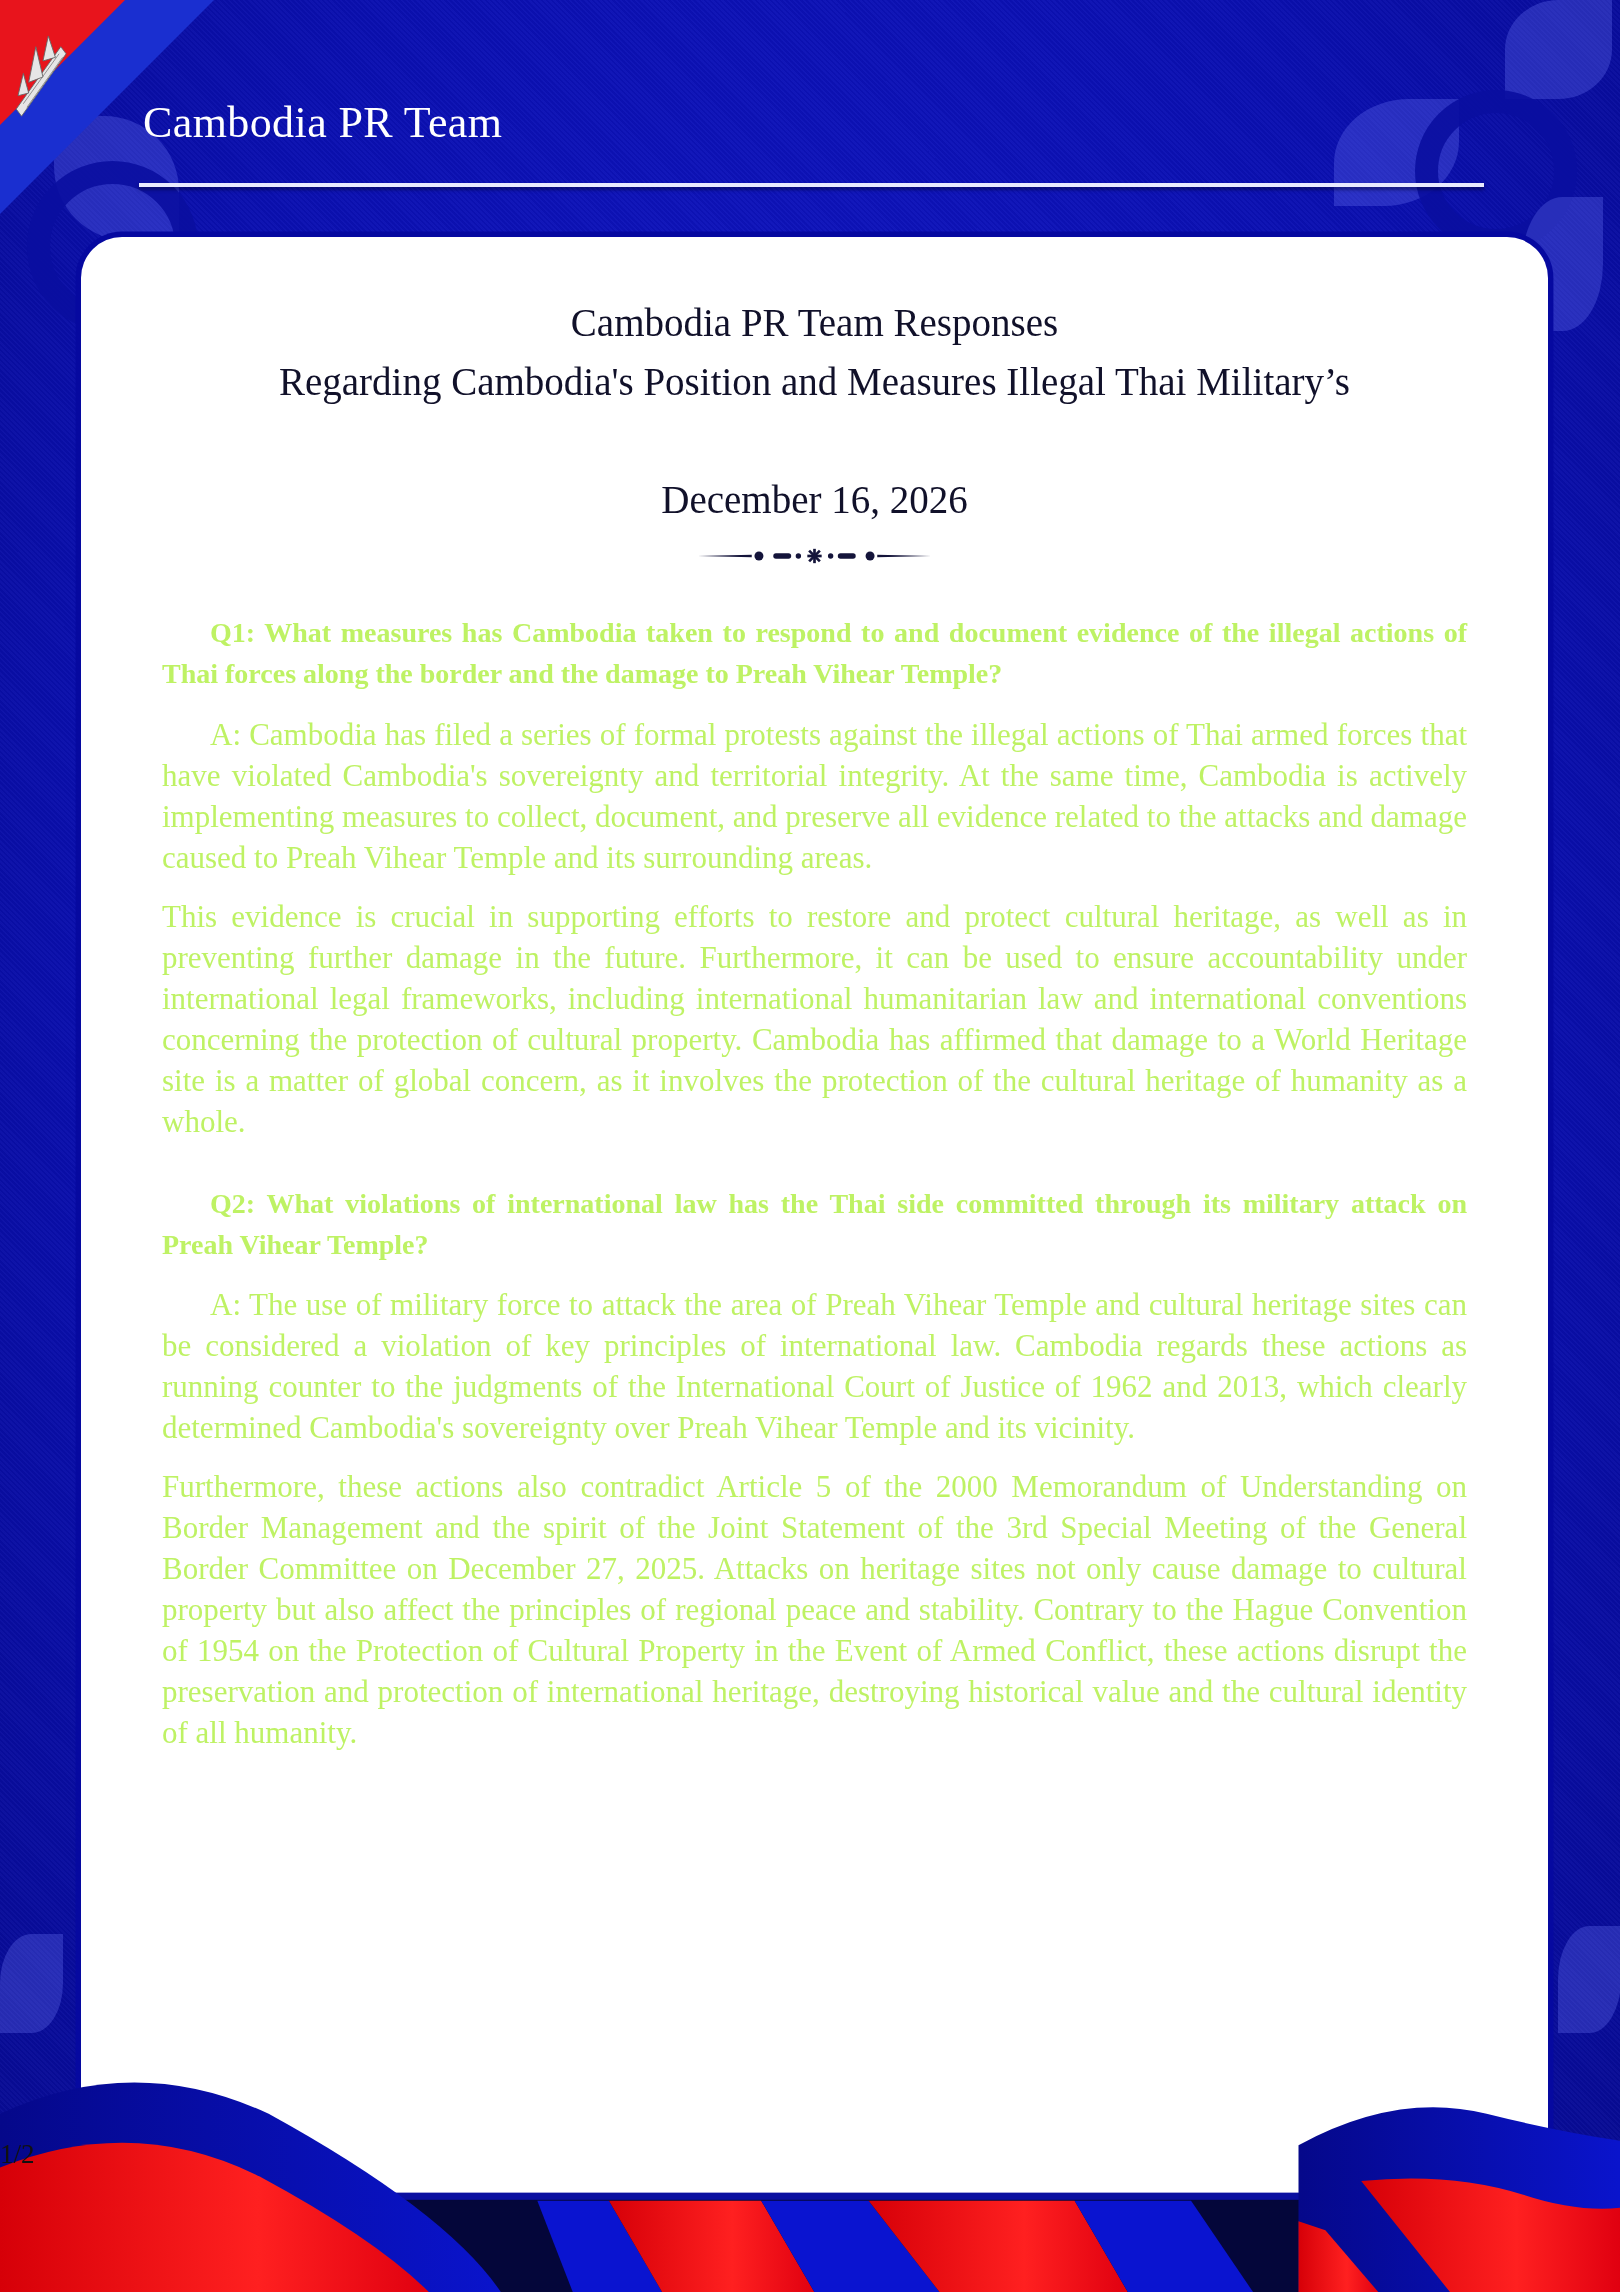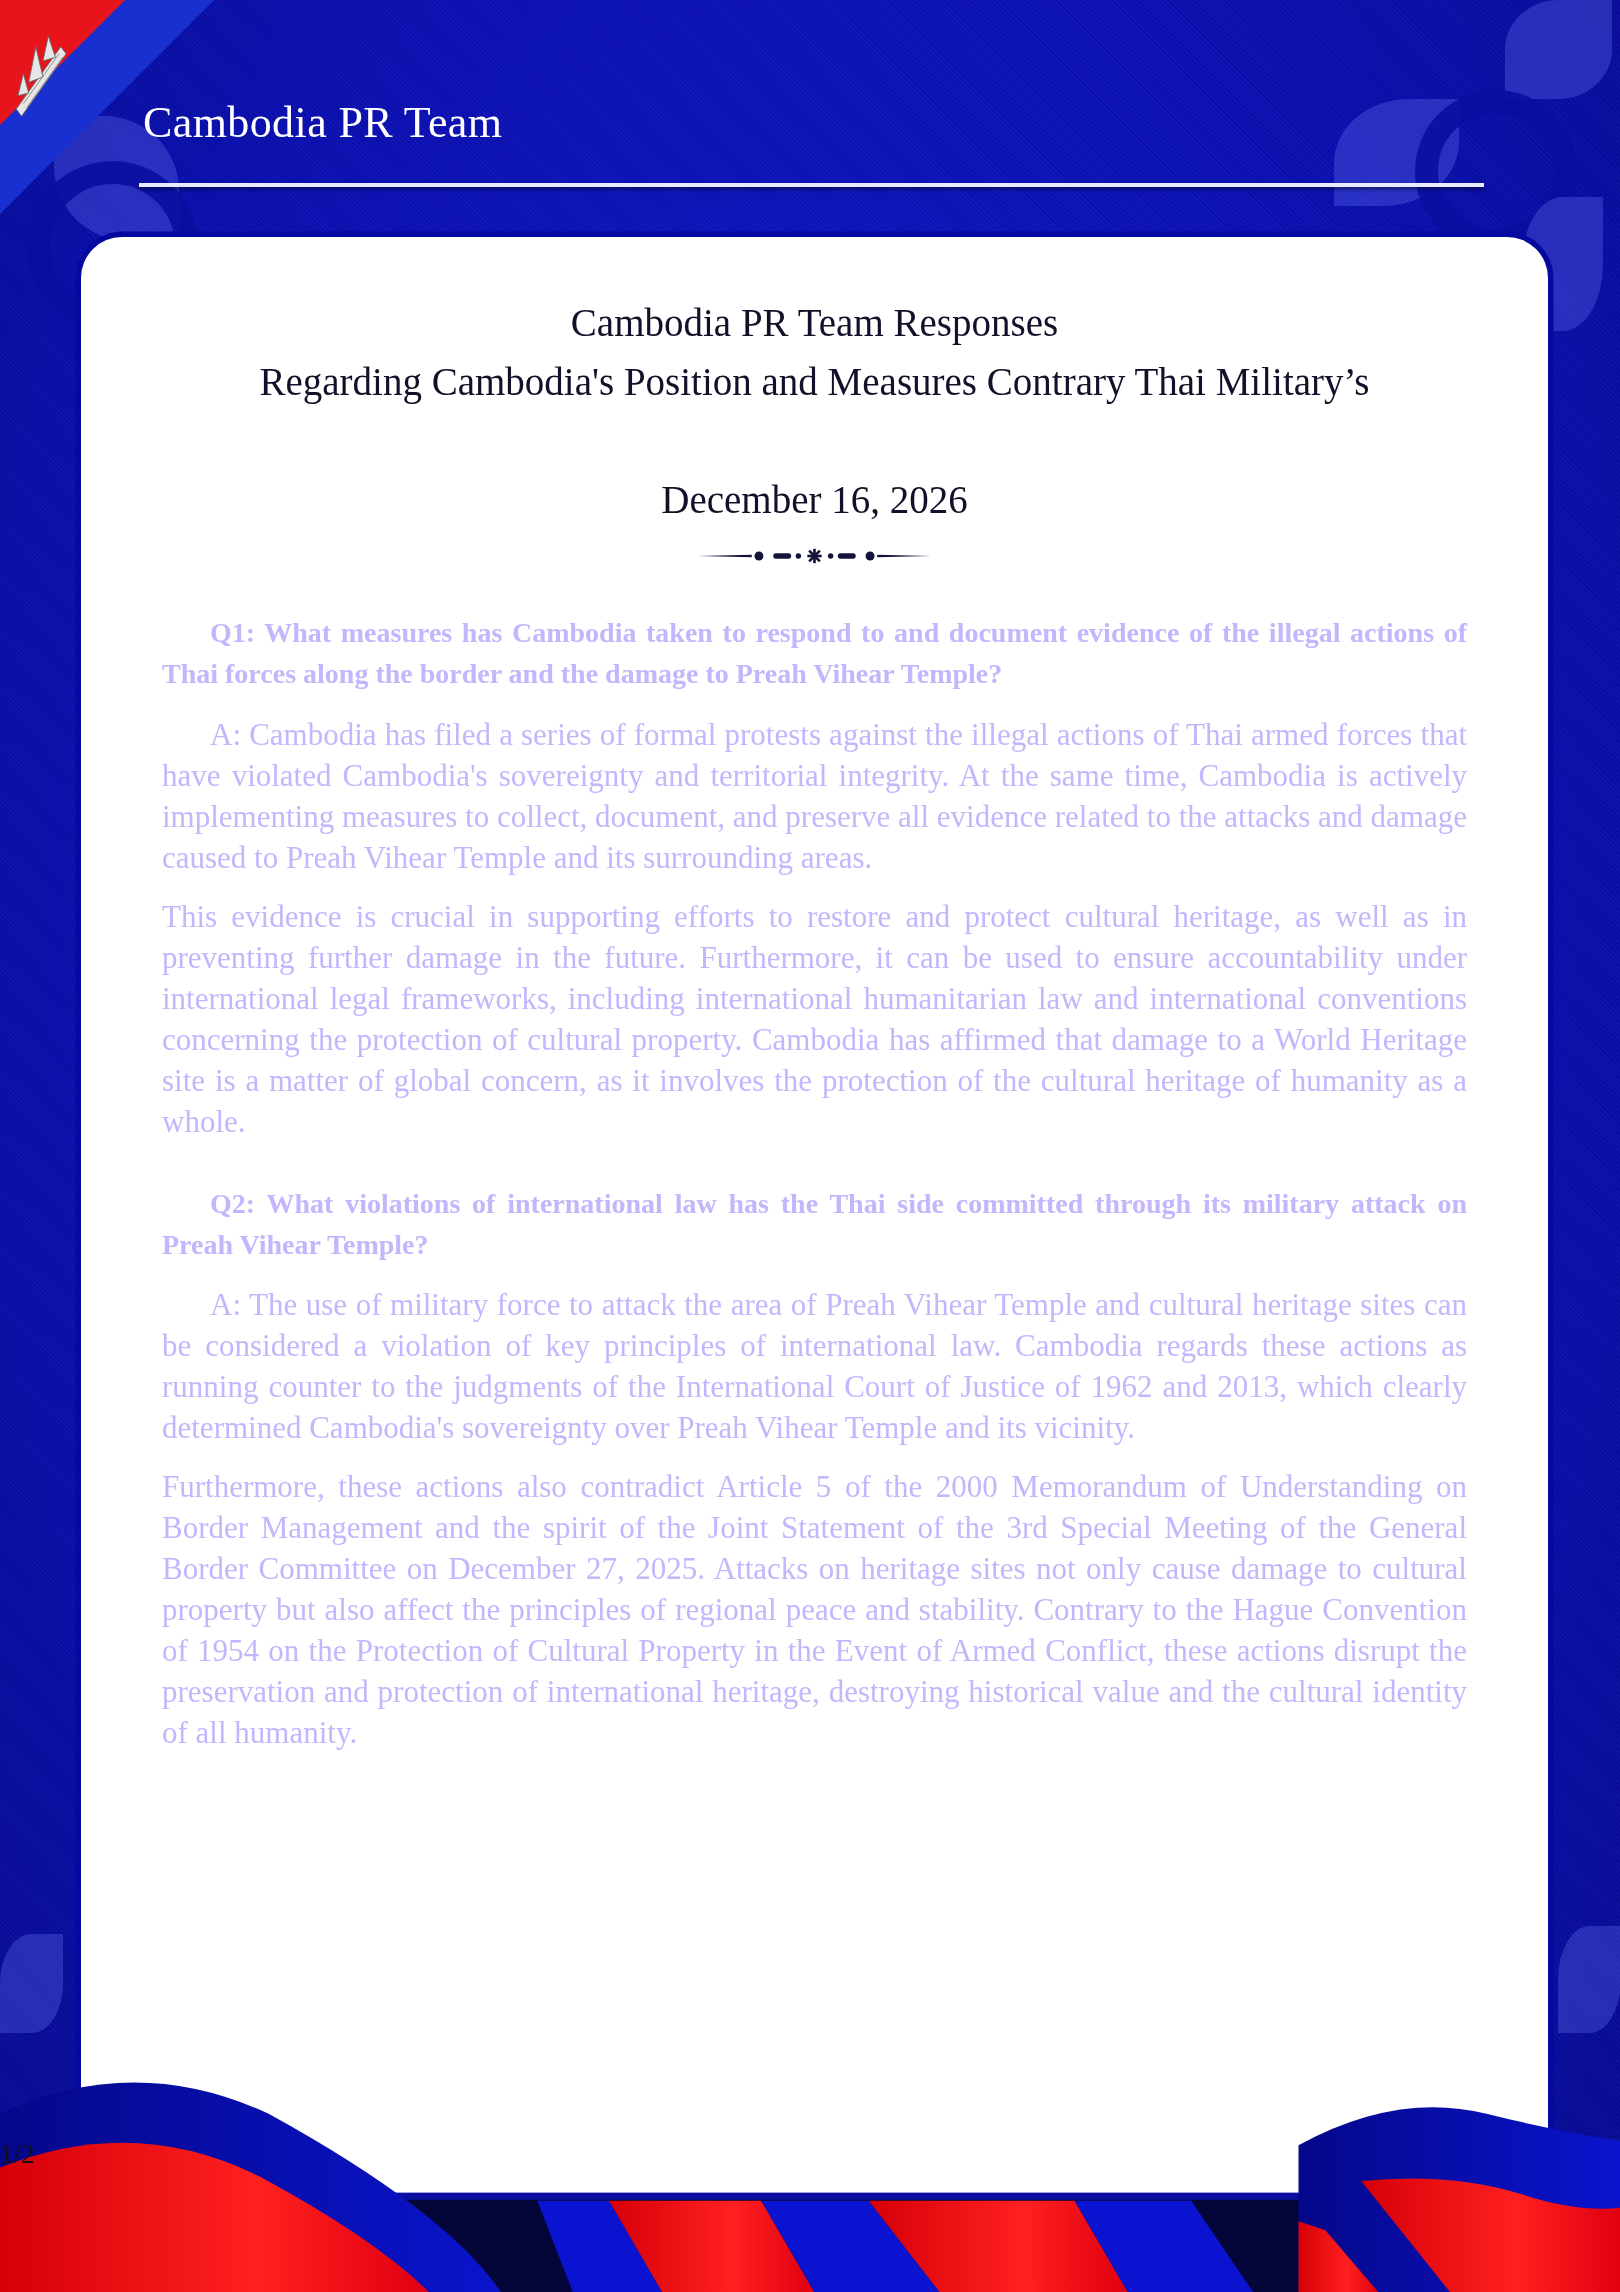--- a/index.html
+++ b/index.html
@@ -56,21 +56,21 @@
   .content {
     position: absolute; left: 81px; top: 237px; width: 1467px;
   }
   .doc-title {
     text-align: center; color: #11112a; font-size: 39px; line-height: 59px;
     margin: 56px 0 0 0; font-weight: normal;
   }
   .divider {
     display: block; margin: 18px auto 0; width: 233px; height: 18px;
   }
-  .qa { margin: 0 81px 0 81px; color: #c4b5fd; }
+  .qa { margin: 0 81px 0 81px; color: #bef264; }
   .question {
     font-weight: bold; font-size: 28px; line-height: 41px; text-indent: 48px;
     text-align: justify; margin: 0;
   }
   .para {
     font-size: 31px; line-height: 41px; text-align: justify; margin: 0;
   }
   .para.indent { text-indent: 48px; }
   .gap-q { height: 47px; }
   .gap-a { height: 19.7px; }
@@ -113,21 +113,21 @@
 </div>
 
 <h1 class="header-title">Cambodia PR Team</h1>
 <div class="header-rule"></div>
 
 <div class="page"></div>
 
 <div class="content">
   <h2 class="doc-title">
     <span>Cambodia PR Team Responses</span><br>
-    <span>Regarding Cambodia's Position and Measures Contrary Thai Military’s</span><br>
+    <span>Regarding Cambodia's Position and Measures Illegal Thai Military’s</span><br>
     <br>
     <span>December 16, 2026</span>
   </h2>
 
   <svg class="divider" viewBox="0 0 260 20">
     <g fill="#14143a">
       <polygon points="0,10 60,8.5 60,11.5"></polygon>
       <polygon points="260,10 200,8.5 200,11.5"></polygon>
       <circle cx="68" cy="10" r="5"></circle>
       <circle cx="192" cy="10" r="5"></circle>

